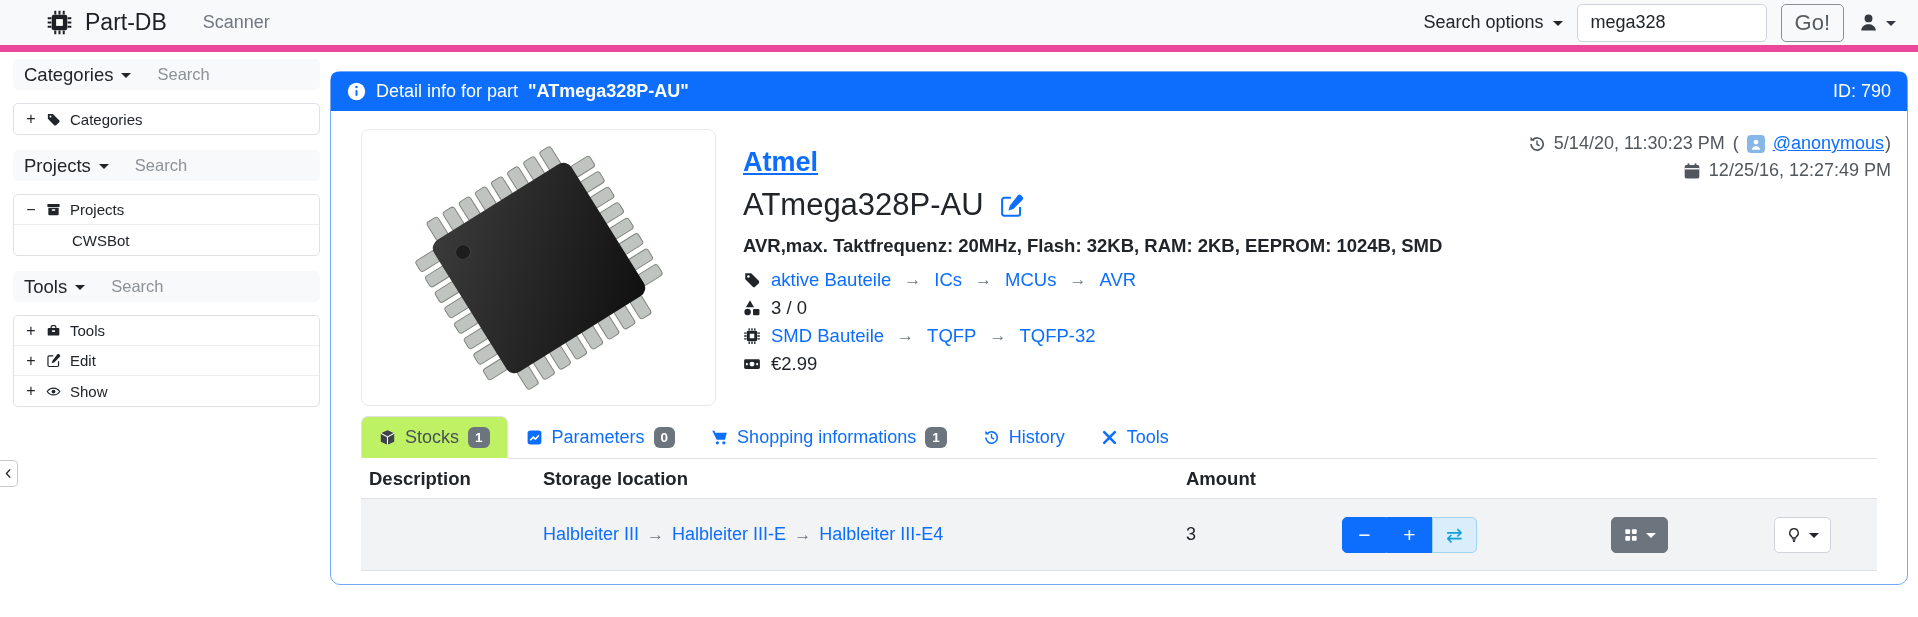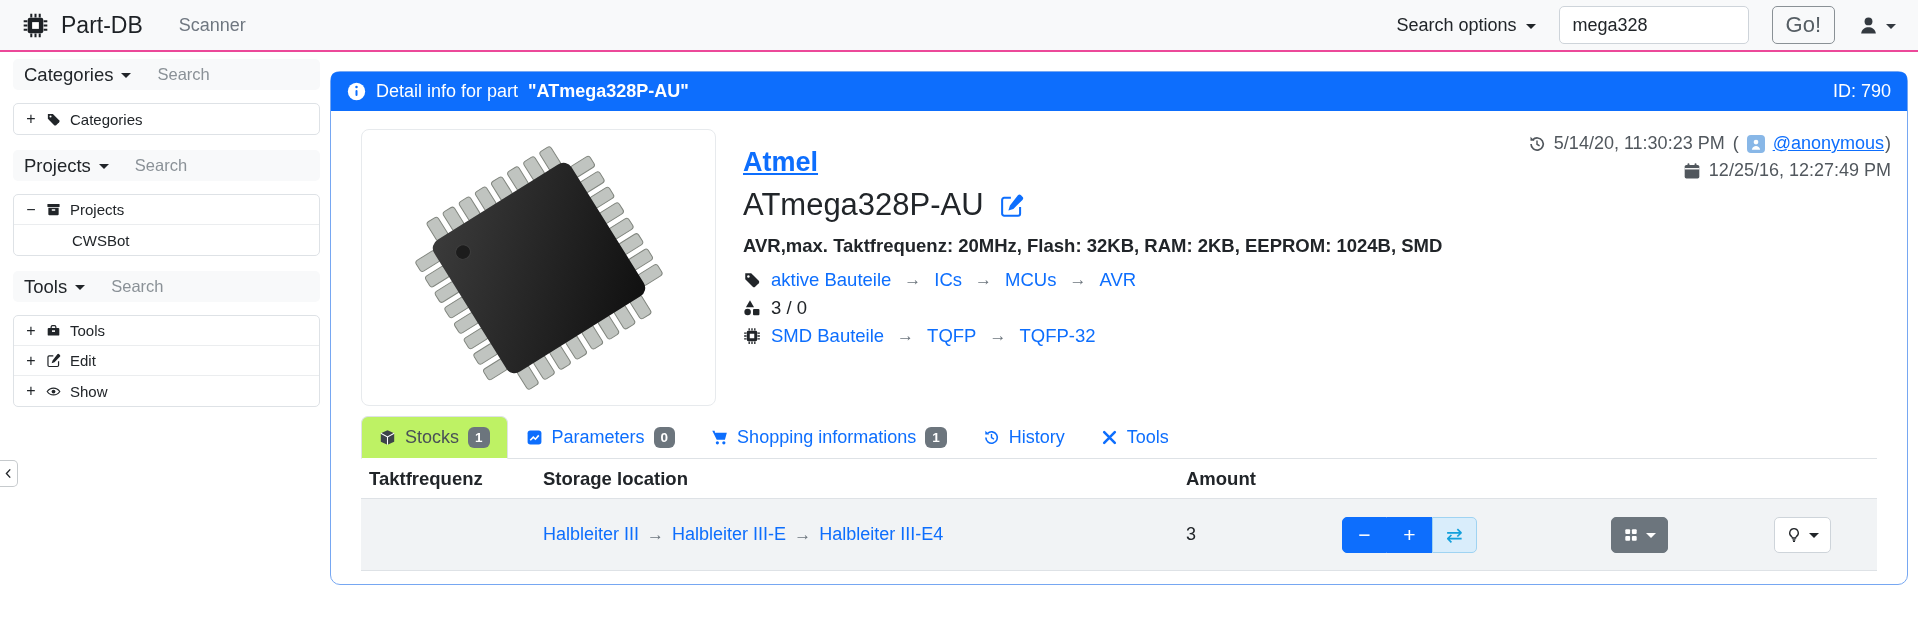--- a/index.html
+++ b/index.html
@@ -1,25 +1,25 @@
 <!DOCTYPE html>
 <html><head>
 <meta charset="utf-8">
 <style>
   * { margin:0; padding:0; box-sizing:border-box; }
   html,body { width:1918px; height:617px; background:#fff; font-family:"Liberation Sans", sans-serif; color:#212529; overflow:hidden; position:relative; }
   a { cursor:pointer; }
 
   
-  .navbar { position:absolute; top:0; left:0; width:1918px; height:52px; background:#f8f9fa; border-bottom:2px solid #ec4899; display:flex; justify-content:space-between; padding:0 22px 0 22px; }
+  .navbar { position:absolute; top:0; left:0; width:1918px; height:52px; background:#f8f9fa; border-bottom:7px solid #ec4899; display:flex; justify-content:space-between; padding:0 22px 0 46px; }
   .nav-left { display:flex; align-items:center; gap:36px; }
   .brand { display:flex; align-items:center; gap:12px; font-size:23px; color:#1d2125; text-decoration:none; }
   .brand svg { width:27px; height:27px; }
   .nav-scanner { font-size:18px; color:#6f7780; text-decoration:none; }
-  .nav-right { display:flex; align-items:center; gap:23px; }
+  .nav-right { display:flex; align-items:center; gap:14px; }
   .search-options { font-size:18px; color:#212529; display:flex; align-items:center; gap:9px; cursor:pointer; }
   .caret { width:0; height:0; border-left:5px solid transparent; border-right:5px solid transparent; border-top:5.5px solid currentColor; display:inline-block; margin-top:2px; }
   .search-input { width:190px; height:38px; border:1px solid #ced4da; border-radius:5px; background:#fff; padding:0 13px; font-size:18px; color:#212529; font-family:inherit; }
   .go-btn { height:38px; padding:0 13px; border:1px solid #8a9196; border-radius:5px; background:transparent; color:#565e64; font-size:22px; cursor:pointer; font-family:inherit; }
   .user-menu { display:flex; align-items:center; gap:7px; color:#343a40; cursor:pointer; }
   .user-menu svg { width:21px; height:21px; }
 
   
   .sidebar { position:absolute; left:13px; top:59px; width:307px; }
   .panel { margin-bottom:15px; }
@@ -330,20 +330,31 @@
               <rect x="6" y="6" width="4" height="4" fill="#fff"></rect>
             </svg>
           </span>
         <a>SMD Bauteile</a>
         <span class="arr">→</span>
         <a>TQFP</a>
         <span class="arr">→</span>
         <a>TQFP-32</a>
       </div>
 
+      <div class="meta-line">
+        <span style="display:flex;">
+            <svg viewBox="0 0 16 16">
+              <rect x="1" y="3.8" width="14" height="8.6" rx="1.3" fill="#212529"></rect>
+              <circle cx="8" cy="8.1" r="2.2" fill="#fff"></circle>
+              <rect x="2.7" y="7.1" width="1.5" height="2" fill="#fff"></rect>
+              <rect x="11.8" y="7.1" width="1.5" height="2" fill="#fff"></rect>
+            </svg>
+          </span>
+        <span>€2.99</span>
+      </div>
     </div>
 
     <div class="meta-right">
       <div class="meta-row">
         <span style="display:flex;">
             <svg viewBox="0 0 16 16">
               <path fill="none" stroke="#51575d" stroke-width="1.5" d="M2.7 8a5.4 5.4 0 1 0 1.5-3.7"></path>
               <path d="M2.2 1.6v3.6h3.6z" fill="#51575d"></path>
               <path fill="none" stroke="#51575d" stroke-width="1.3" d="M8 4.8v3.4l2.3 1.4"></path>
             </svg>
@@ -423,21 +434,21 @@
                   <path d="M3 3l10 10M13 3 3 13"></path>
                 </g>
               </svg>
             </span>
           <span>Tools</span>
         </div>
       </div>
 
       <div class="stock-table">
         <div class="t-head">
-          <div class="cell">Taktfrequenz</div>
+          <div class="cell">Description</div>
           <div class="cell">Storage location</div>
           <div class="cell">Amount</div>
           <div class="cell"></div>
             <div class="cell"></div>
             <div class="cell"></div>
         </div>
 
         <div class="t-row">
           <div class="cell"></div>
           <div class="cell">

